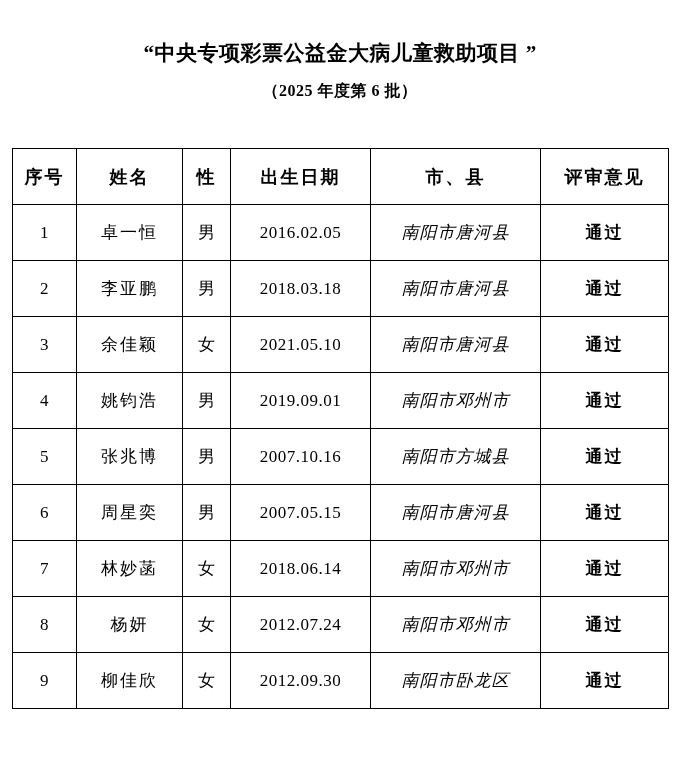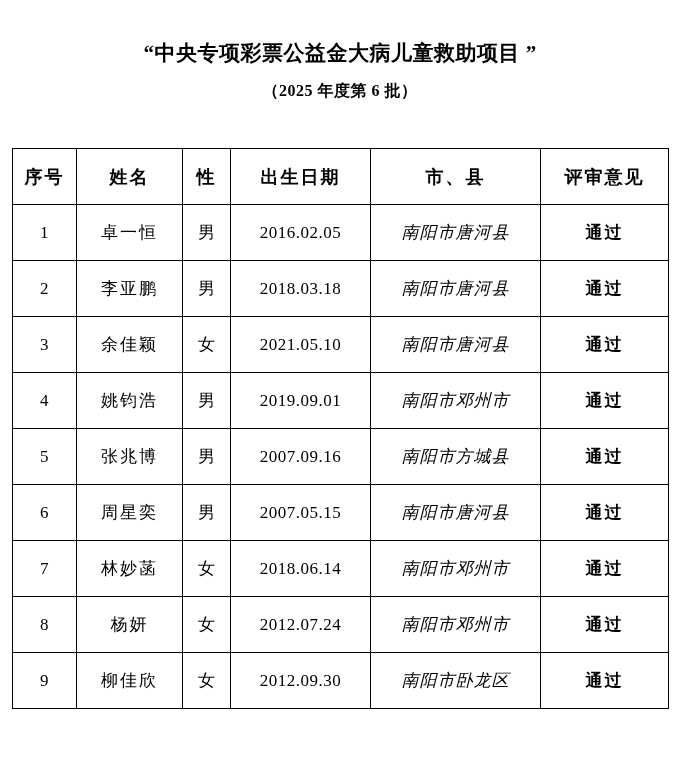--- a/index.html
+++ b/index.html
@@ -137,21 +137,21 @@
           <td class="name">姚钧浩</td>
           <td class="sex">男</td>
           <td class="date">2019.09.01</td>
           <td class="region">南阳市邓州市</td>
           <td class="result">通过</td>
         </tr>
         <tr>
           <td class="num">5</td>
           <td class="name">张兆博</td>
           <td class="sex">男</td>
-          <td class="date">2007.09.16</td>
+          <td class="date">2007.10.16</td>
           <td class="region">南阳市方城县</td>
           <td class="result">通过</td>
         </tr>
         <tr>
           <td class="num">6</td>
           <td class="name">周星奕</td>
           <td class="sex">男</td>
           <td class="date">2007.05.15</td>
           <td class="region">南阳市唐河县</td>
           <td class="result">通过</td>

